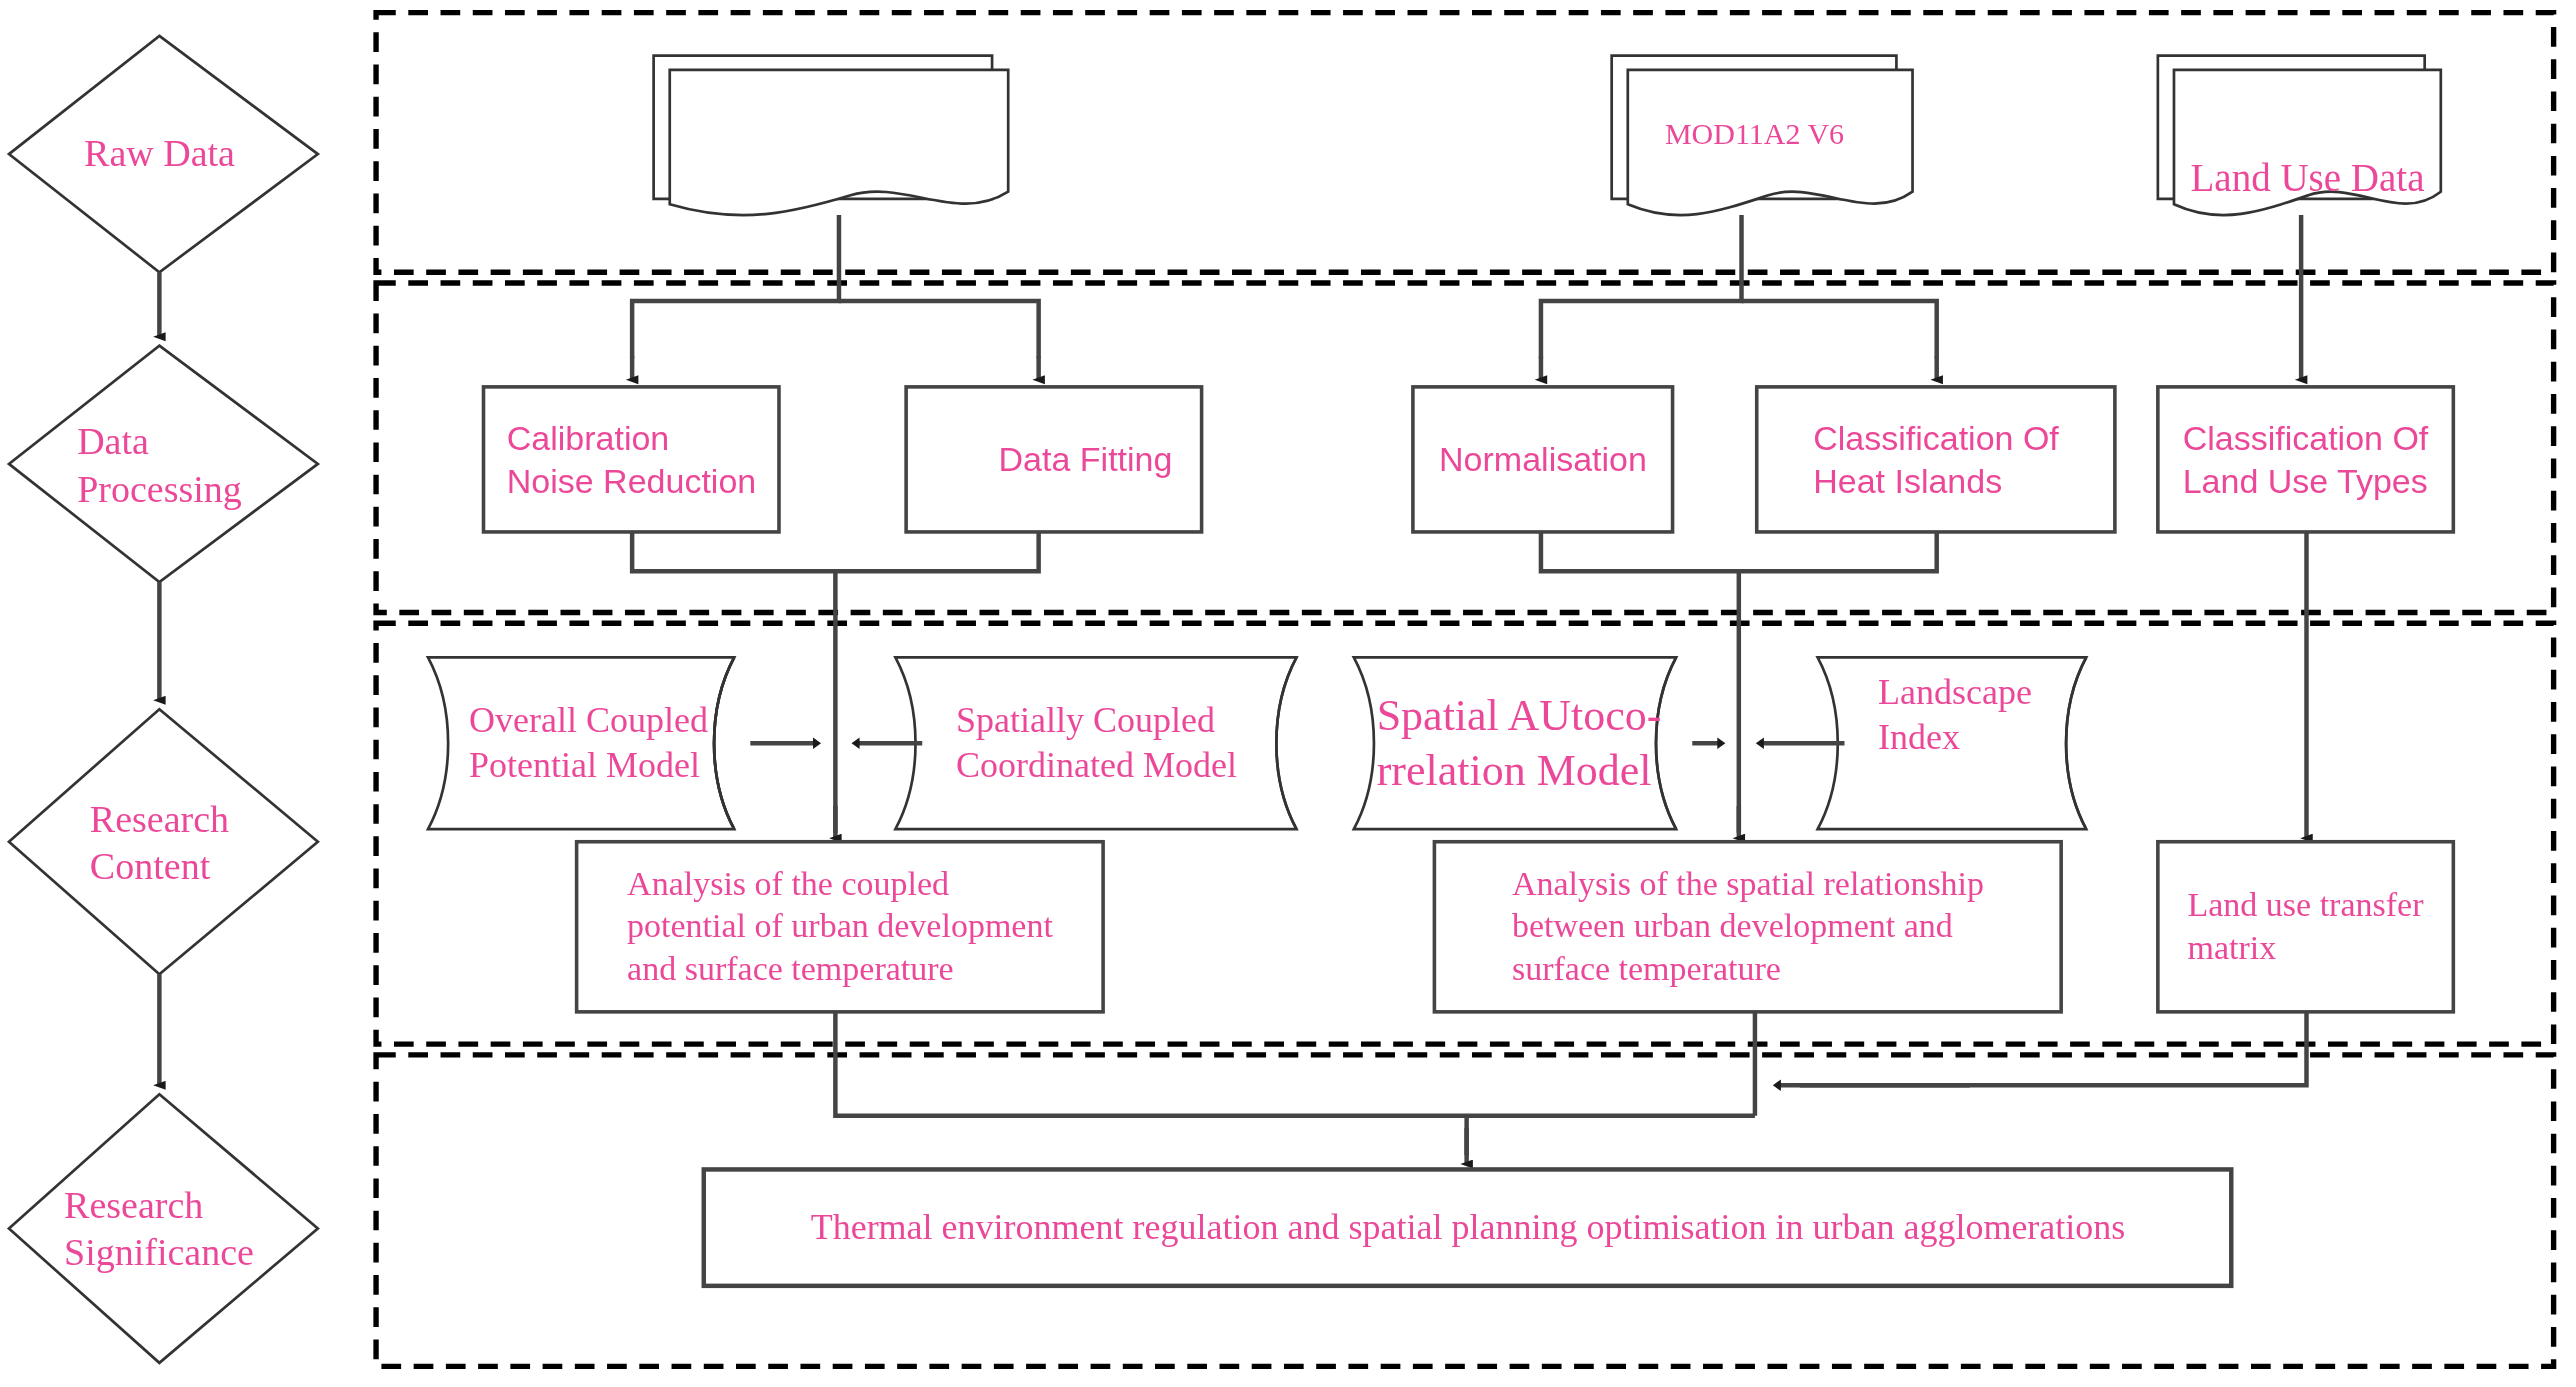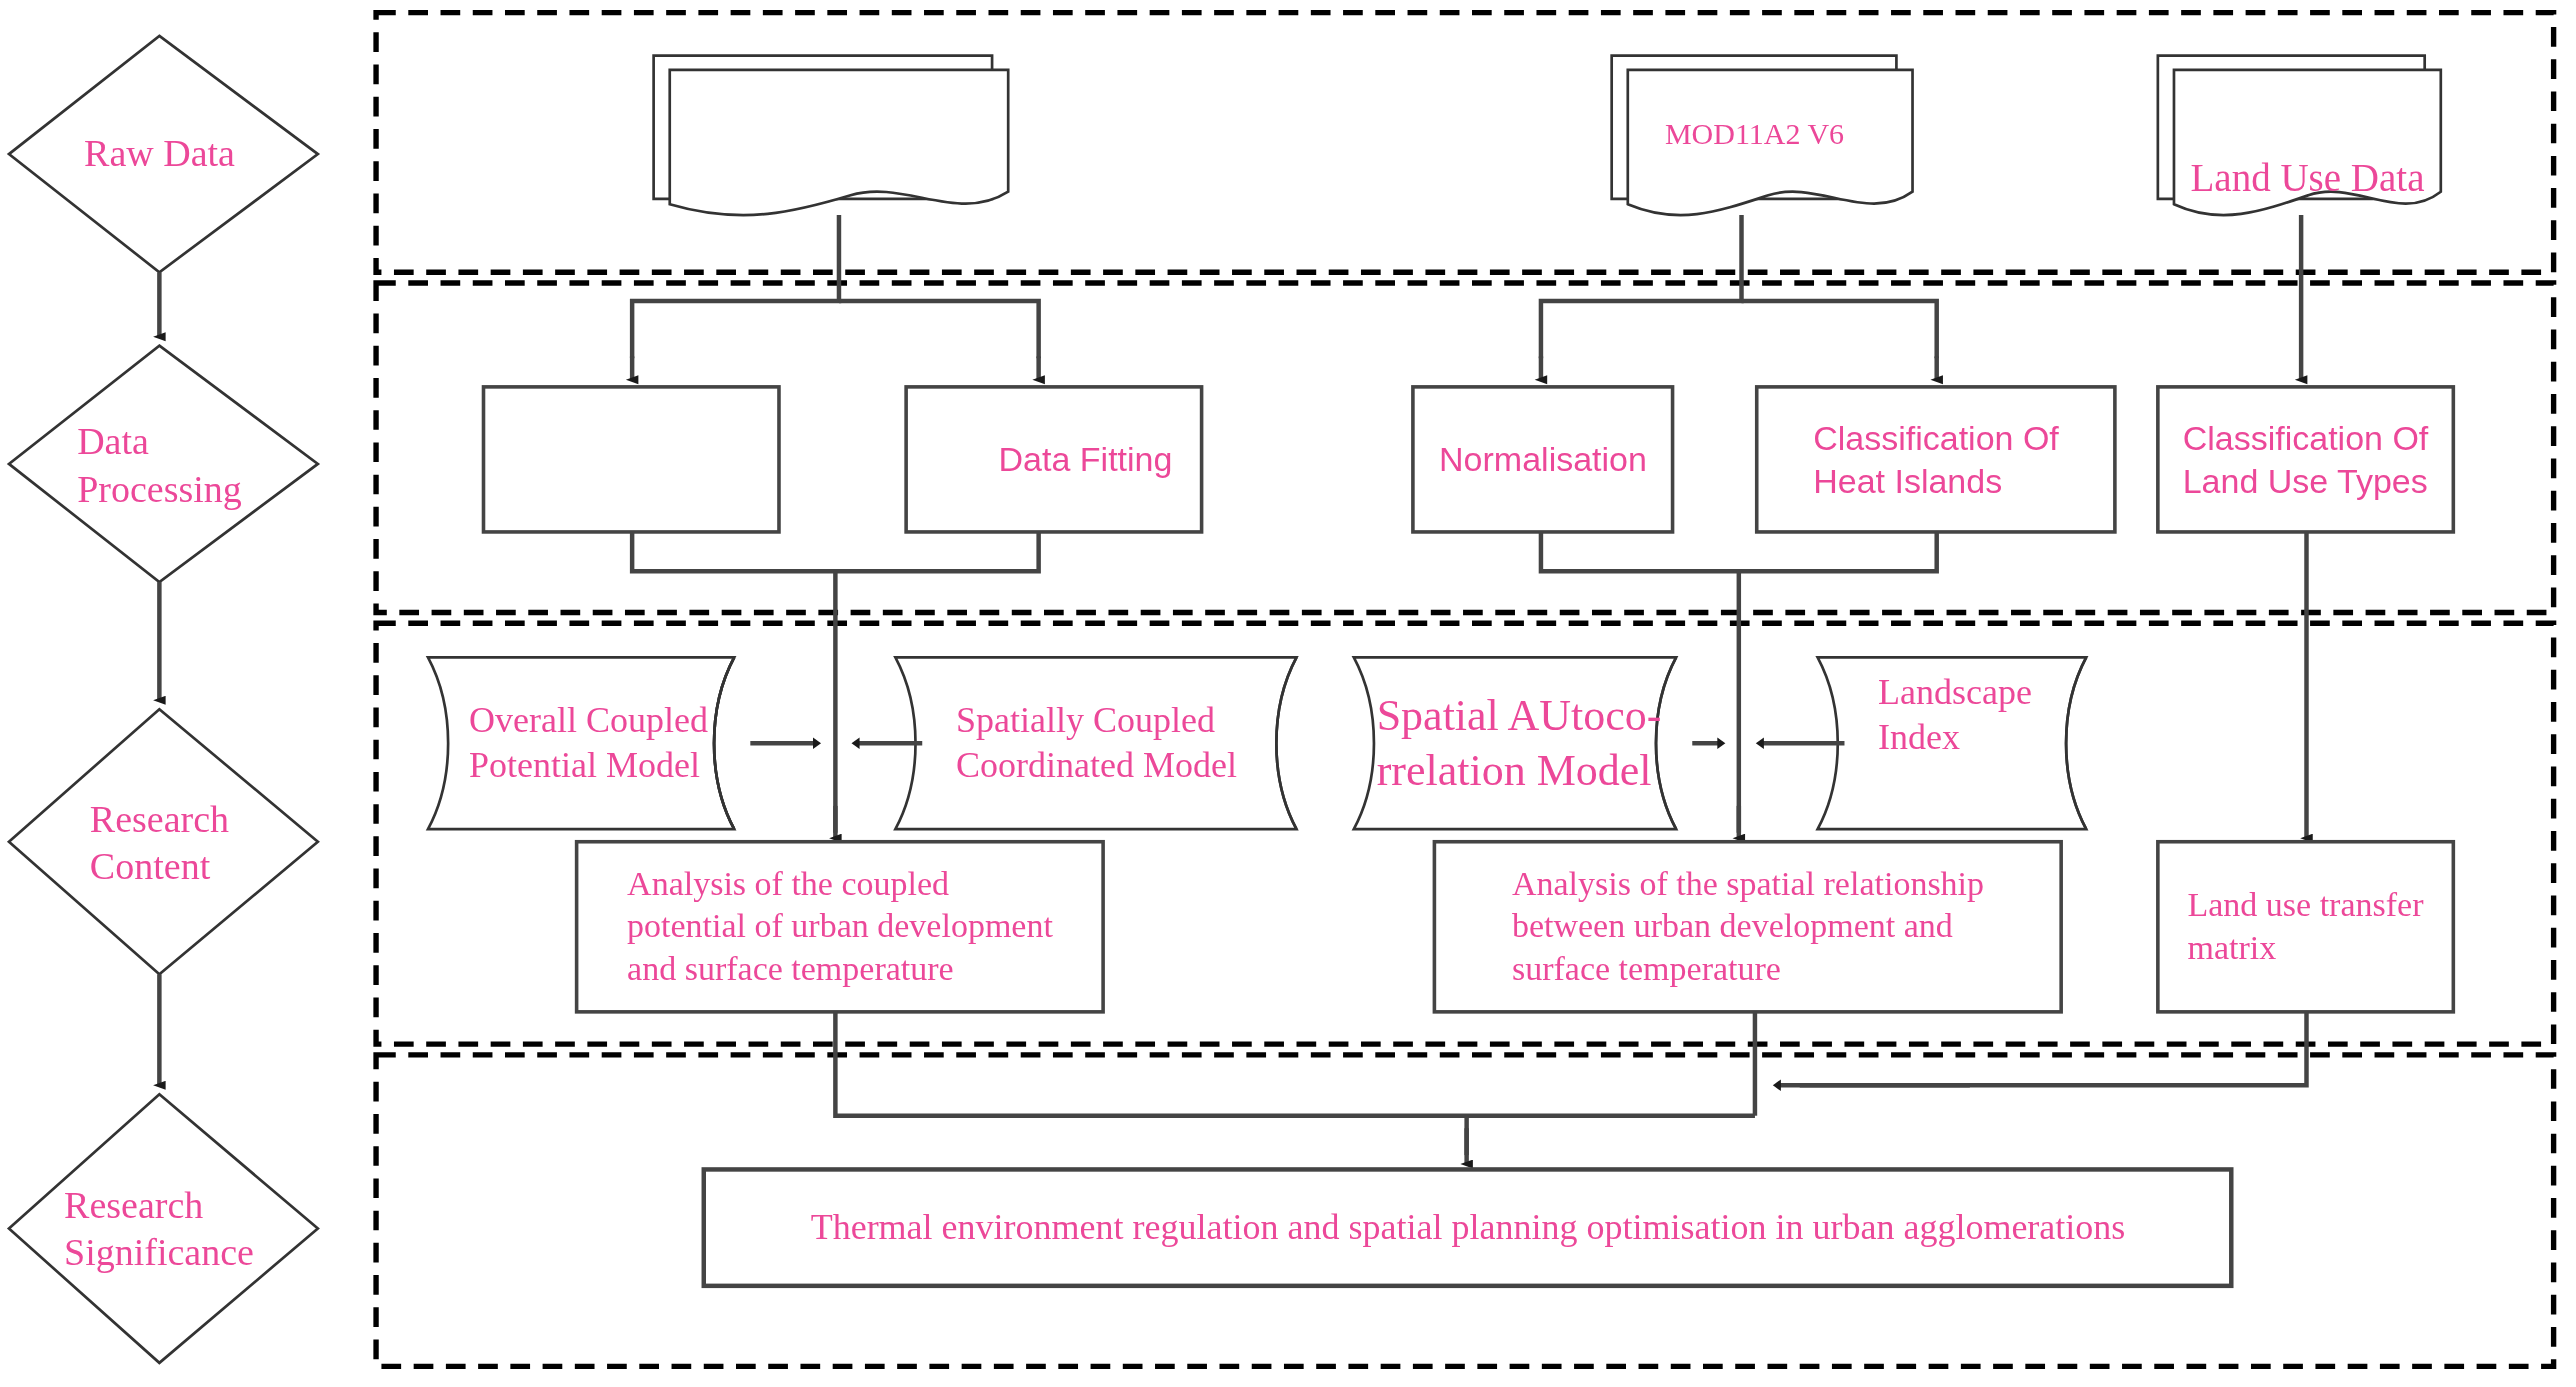--- a/index.html
+++ b/index.html
@@ -157,20 +157,22 @@
   <div class="nodelabel serif" style="left:36px;top:417px;width:247px;height:97px;font-size:38px;white-space:pre-line;">Data
 Processing</div>
   <div class="nodelabel serif" style="left:36px;top:793px;width:247px;height:100px;font-size:38px;white-space:pre-line;">Research
 Content</div>
   <div class="nodelabel serif" style="left:23px;top:1178px;width:272px;height:102px;font-size:38px;white-space:pre-line;">Research
 Significance</div>
 
   <div class="nodelabel serif" style="left:1628px;top:107px;width:253px;height:54px;font-size:30px;">MOD11A2 V6</div>
   <div class="nodelabel serif" style="left:2174px;top:107px;width:267px;height:54px;font-size:39px;margin-top:44px;">Land Use Data</div>
 
+  <div class="nodelabel sans" style="left:484px;top:387px;width:295px;height:145px;font-size:34px;white-space:pre-line;">Calibration
+Noise Reduction</div>
   <div class="nodelabel sans" style="left:906px;top:387px;width:295px;height:145px;font-size:34px;white-space:pre-line;padding-left:32px;">Data Fitting</div>
   <div class="nodelabel sans" style="left:1413px;top:387px;width:260px;height:145px;font-size:34px;white-space:pre-line;">Normalisation</div>
   <div class="nodelabel sans" style="left:1757px;top:387px;width:358px;height:145px;font-size:34px;white-space:pre-line;">Classification Of
 Heat Islands</div>
   <div class="nodelabel sans" style="left:2158px;top:387px;width:295px;height:145px;font-size:34px;white-space:pre-line;">Classification Of
 Land Use Types</div>
 
   <div class="nodelabel serif" style="left:441px;top:666px;width:295px;height:154px;font-size:36px;white-space:pre-line;">Overall Coupled
 Potential Model</div>
   <div class="nodelabel serif" style="left:904px;top:666px;width:385px;height:154px;font-size:36px;white-space:pre-line;">Spatially Coupled

